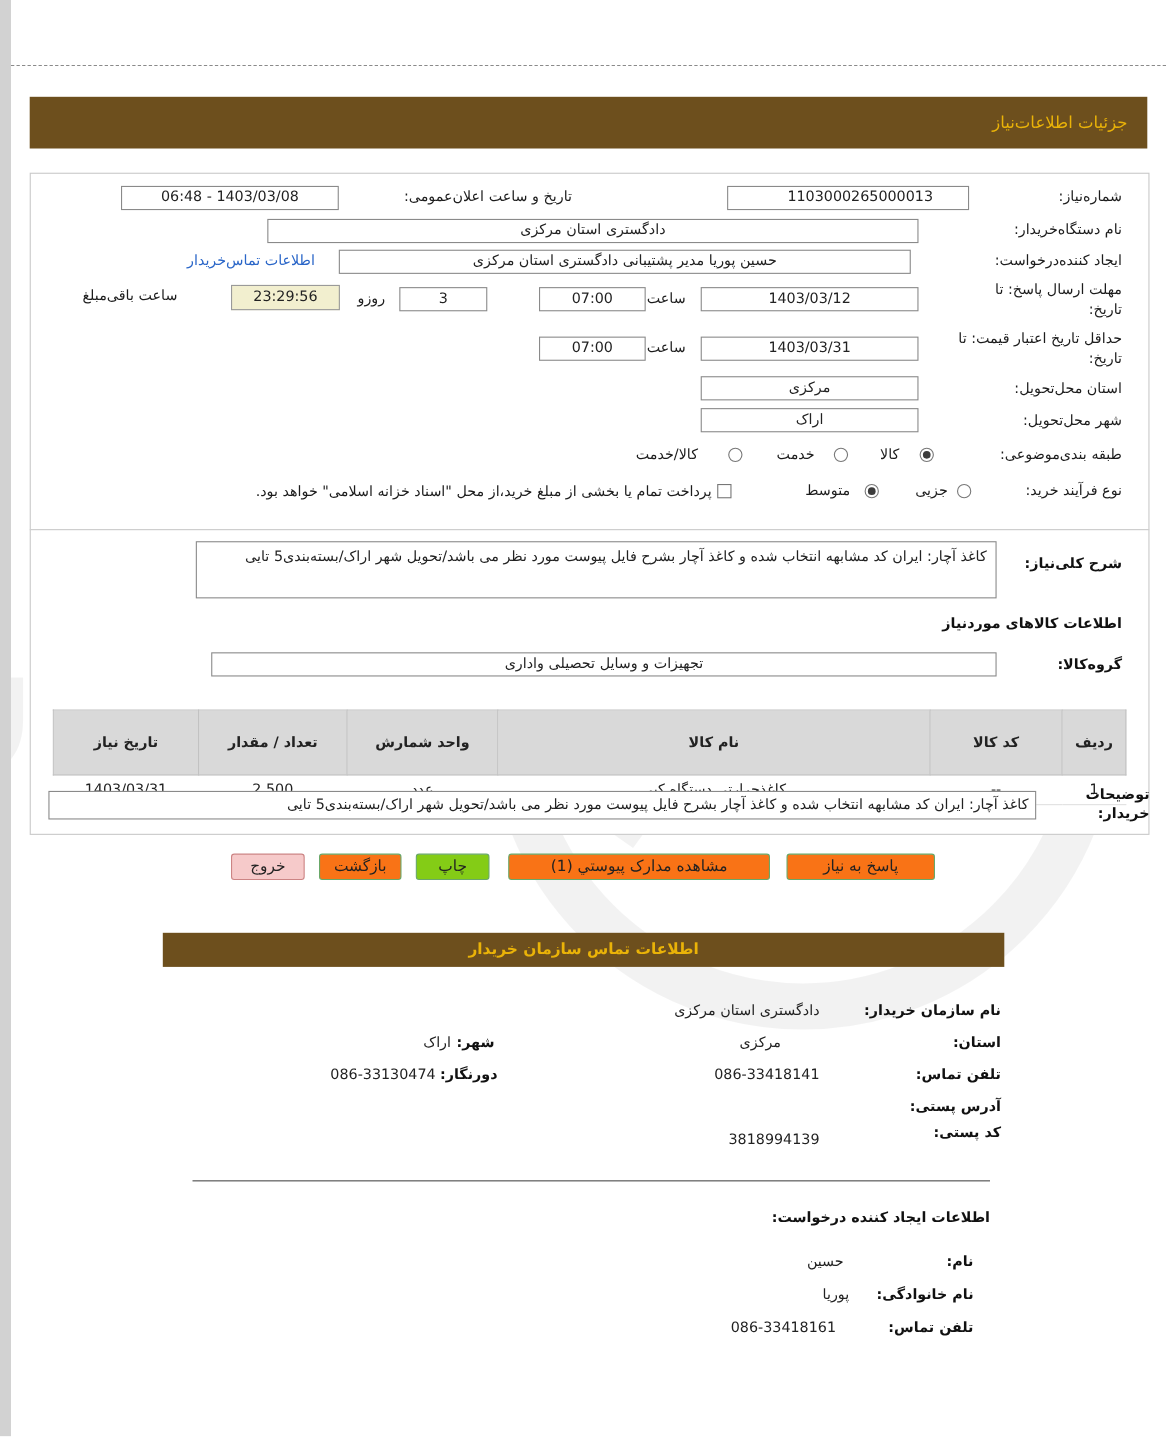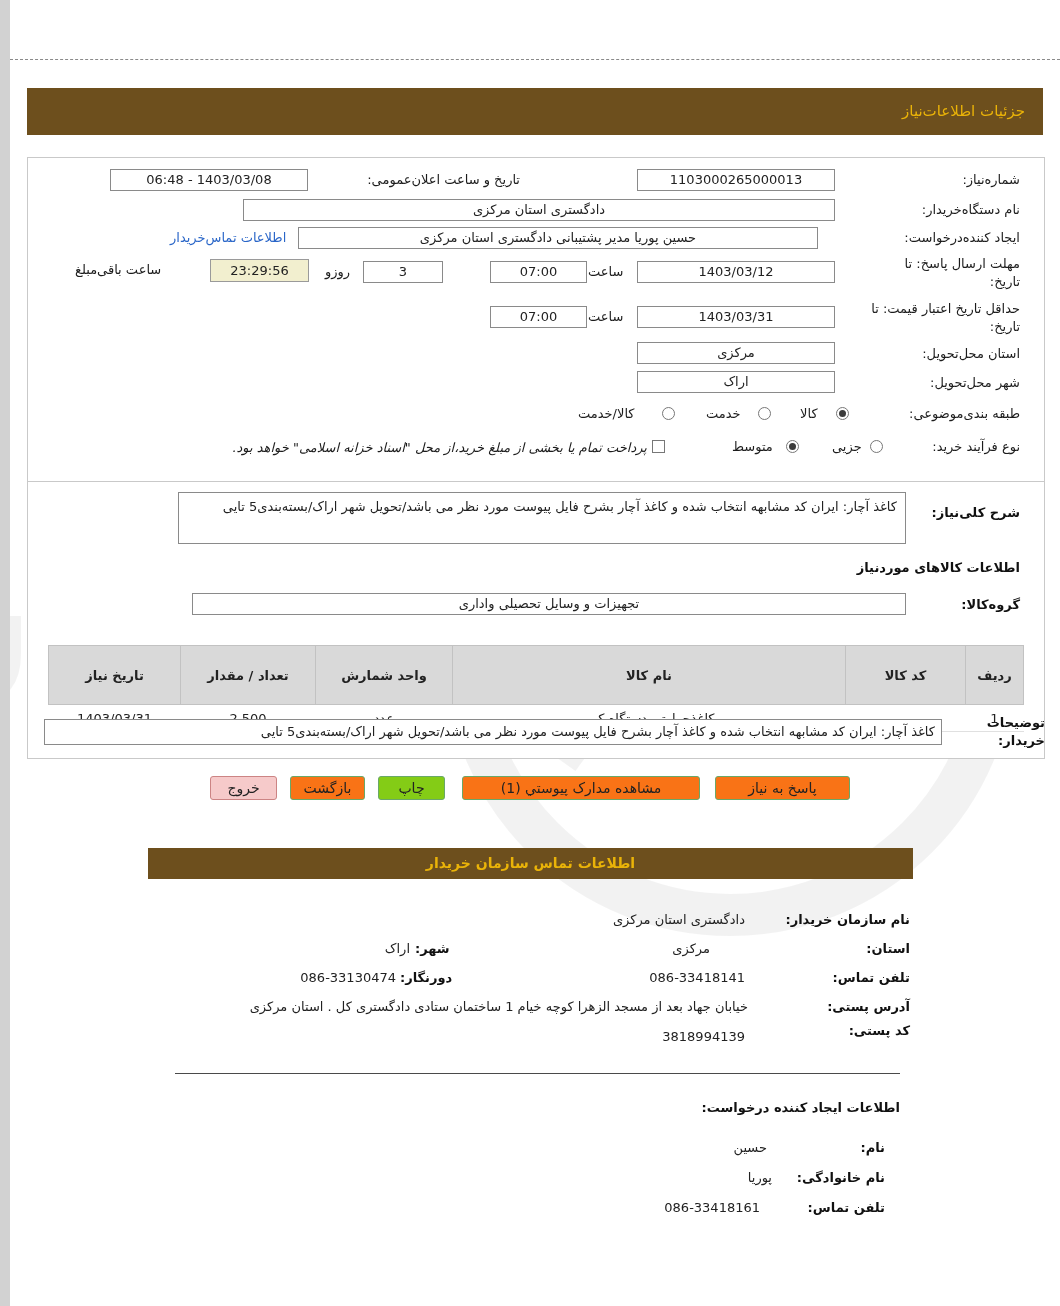--- a/index.html
+++ b/index.html
@@ -52,29 +52,29 @@
   <div class="abs left-strip"></div>
   <div class="abs dashed"></div>
 
   <div class="abs bar bar1">
     <span>جزئیات اطلاعات‌نیاز</span>
   </div>
 
   <div class="abs panel panel1"></div>
 
   <div class="abs lbl" style="right:40px;top:172px;">شماره‌نیاز:</div>
-  <div class="abs inp num" style="left:637px;top:169px;width:196px;">1103000265000013</div>
+  <div class="abs inp num" style="left:661px;top:169px;width:196px;padding-left:22px;">1103000265000013</div>
   <div class="abs lbl" style="right:540px;top:172px;">تاریخ و ساعت اعلان‌عمومی:</div>
   <div class="abs inp num" style="left:110px;top:169px;width:196px;">06:48 - 1403/03/08</div>
 
   <div class="abs lbl" style="right:40px;top:202px;">نام دستگاه‌خریدار:</div>
   <div class="abs inp" style="left:243px;top:199px;width:590px;">دادگستری استان مرکزی</div>
 
   <div class="abs lbl" style="right:40px;top:230px;">ایجاد کننده‌درخواست:</div>
-  <div class="abs inp" style="left:298px;top:227px;width:518px;">حسین پوریا مدیر پشتیبانی دادگستری استان مرکزی</div>
+  <div class="abs inp" style="left:308px;top:227px;width:518px;">حسین پوریا مدیر پشتیبانی دادگستری استان مرکزی</div>
   <a class="abs link" style="left:170px;top:230px;">اطلاعات تماس‌خریدار</a>
 
   <div class="abs lbl wrap" style="right:40px;top:255px;width:120px;">مهلت ارسال پاسخ: تا تاریخ:</div>
   <div class="abs inp num" style="left:637px;top:261px;width:196px;">1403/03/12</div>
   <div class="abs lbl" style="left:588px;top:264px;">ساعت</div>
   <div class="abs inp num" style="left:490px;top:261px;width:95px;">07:00</div>
   <div class="abs inp num" style="left:363px;top:261px;width:78px;">3</div>
   <div class="abs lbl" style="left:325px;top:264px;">روزو</div>
   <div class="abs remaining num" style="left:210px;top:259px;width:97px;">23:29:56</div>
   <div class="abs lbl" style="left:75px;top:262px;">ساعت باقی‌مبلغ</div>
@@ -97,21 +97,21 @@
   <div class="abs lbl" style="left:706px;top:406px;">خدمت</div>
   <span class="abs radio" style="left:662px;top:407px;"></span>
   <div class="abs lbl" style="left:578px;top:406px;">کالا/خدمت</div>
 
   <div class="abs lbl" style="right:40px;top:439px;">نوع فرآیند خرید:</div>
   <span class="abs radio" style="left:870px;top:440px;"></span>
   <div class="abs lbl" style="left:832px;top:439px;">جزیی</div>
   <span class="abs radio checked" style="left:786px;top:440px;"></span>
   <div class="abs lbl" style="left:732px;top:439px;">متوسط</div>
   <span class="abs checkbox" style="left:652px;top:440px;"></span>
-  <div class="abs lbl wrap" style="left:135px;top:439px;width:512px;font-style:italic;">پرداخت تمام یا بخشی از مبلغ خرید،از محل "اسناد خزانه اسلامی" خواهد بود.</div>
+  <div class="abs lbl wrap" style="left:135px;top:439px;width:512px;">پرداخت تمام یا بخشی از مبلغ خرید،از محل "اسناد خزانه اسلامی" خواهد بود.</div>
 
   <div class="abs panel panel2"></div>
 
   <div class="abs lbl blbl" style="right:40px;top:505px;">شرح کلی‌نیاز:</div>
   <div class="abs tarea" style="left:178px;top:492px;width:710px;height:42px;">کاغذ آچار: ایران کد مشابهه انتخاب شده و کاغذ آچار بشرح فایل پیوست مورد نظر می باشد/تحویل شهر اراک/بسته‌بندی5 تایی</div>
 
   <div class="abs lbl blbl" style="right:40px;top:560px;">اطلاعات کالاهای موردنیاز</div>
 
   <div class="abs lbl blbl" style="right:40px;top:597px;">گروه‌کالا:</div>
   <div class="abs inp" style="left:192px;top:593px;width:712px;">تجهیزات و وسایل تحصیلی واداری</div>
@@ -165,21 +165,20 @@
   <div class="abs val" style="left:640px;top:941px;width:70px;text-align:right;">مرکزی</div>
   <div class="abs lbl blbl" style="left:415px;top:941px;">شهر:</div>
   <div class="abs val" style="left:368px;top:941px;width:42px;text-align:right;">اراک</div>
 
   <div class="abs lbl blbl" style="right:150px;top:970px;">تلفن تماس:</div>
   <div class="abs val num" style="left:640px;top:970px;width:105px;text-align:right;">086-33418141</div>
   <div class="abs lbl blbl" style="left:400px;top:970px;">دورنگار:</div>
   <div class="abs val num" style="left:288px;top:970px;width:108px;text-align:right;">086-33130474</div>
 
   <div class="abs lbl blbl" style="right:150px;top:999px;">آدرس پستی:</div>
-  <div class="abs val" style="left:240px;top:999px;width:508px;text-align:right;white-space:normal;">خیابان جهاد بعد از مسجد الزهرا کوچه خیام 1 ساختمان ستادی دادگستری کل . استان مرکزی</div>
 
   <div class="abs lbl blbl" style="right:150px;top:1023px;margin-left:12px;">کد پستی:</div>
   <div class="abs val num" style="left:645px;top:1029px;width:100px;text-align:right;">3818994139</div>
 
   <div class="abs hr" style="left:175px;top:1073px;width:725px;"></div>
 
   <div class="abs lbl blbl" style="right:160px;top:1100px;">اطلاعات ایجاد کننده درخواست:</div>
 
   <div class="abs lbl blbl" style="right:175px;top:1140px;">نام:</div>
   <div class="abs val" style="left:722px;top:1140px;width:45px;text-align:right;">حسین</div>

